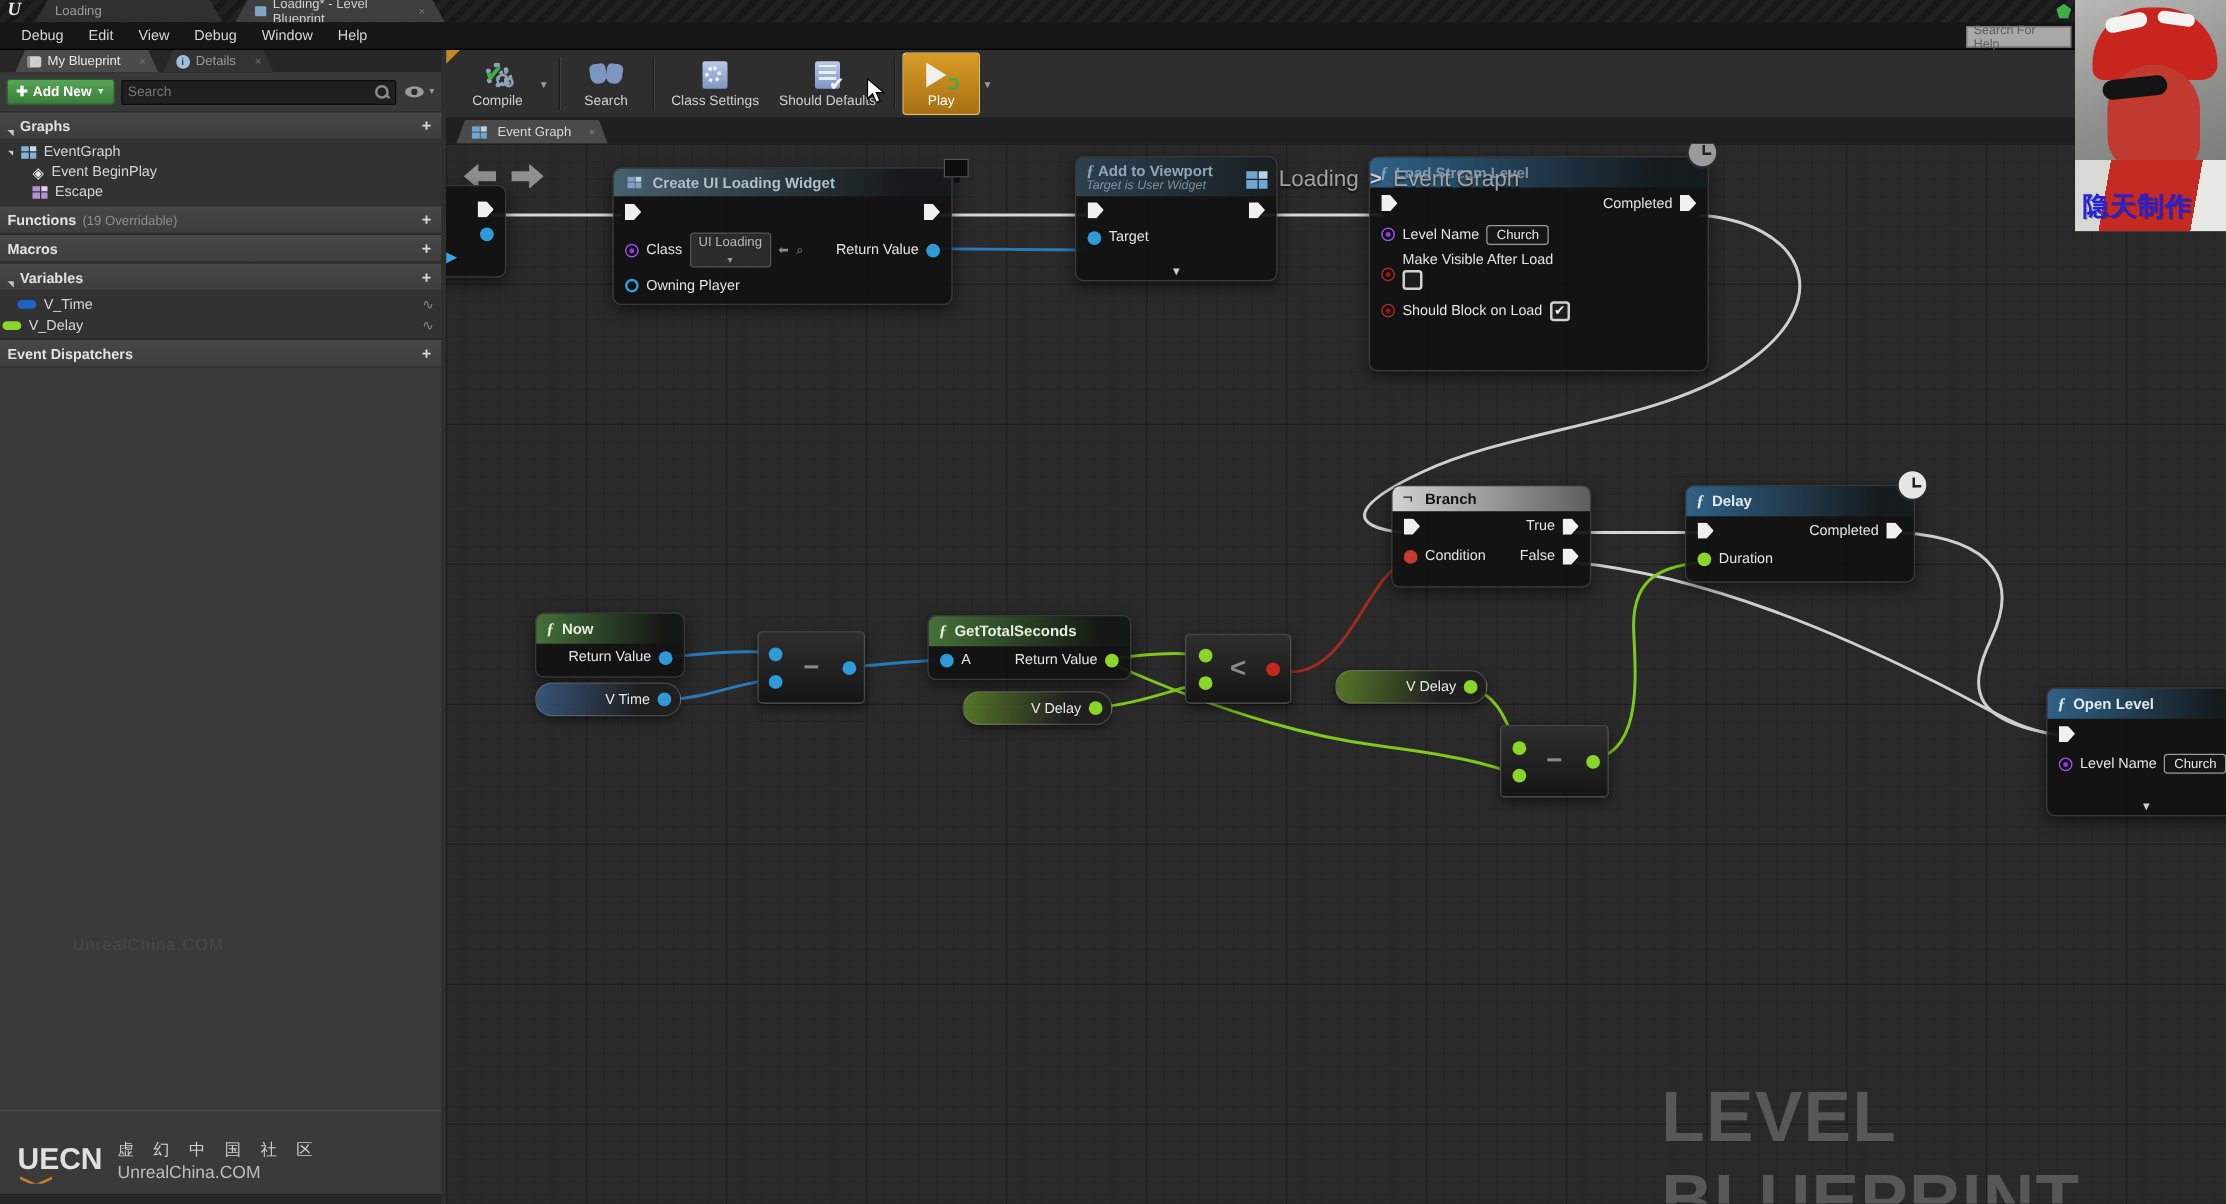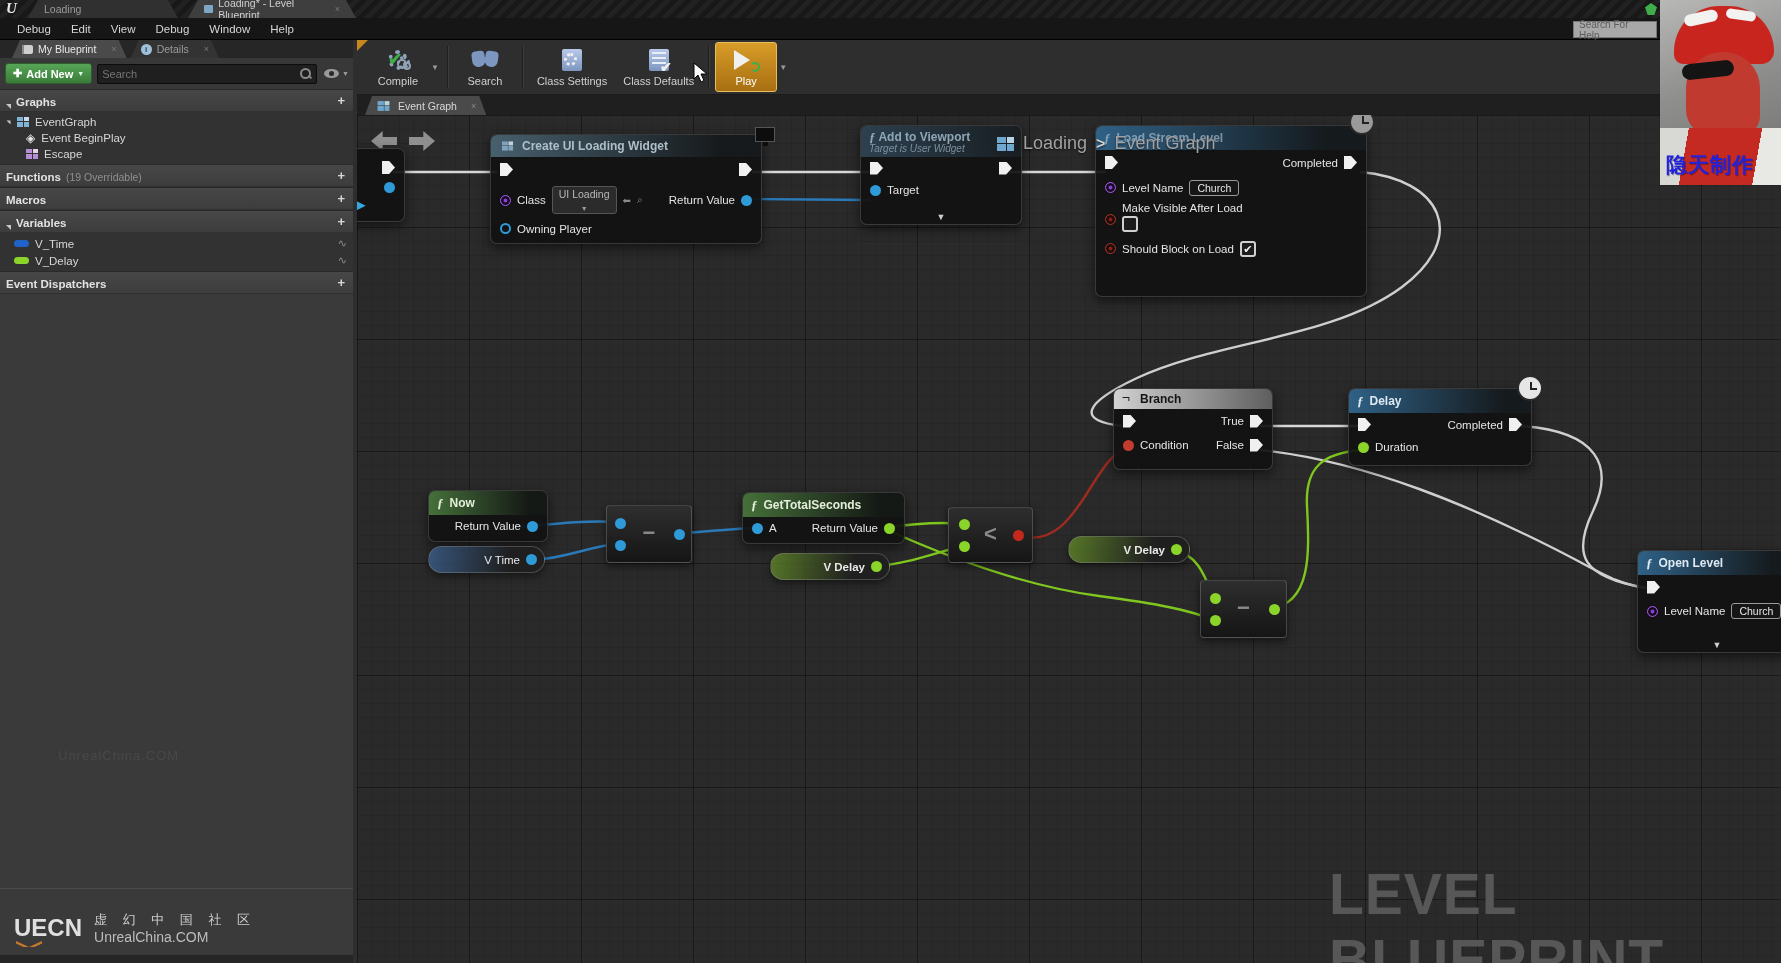--- a/index.html
+++ b/index.html
@@ -146,21 +146,21 @@
     font-size:10.5px; padding:1px 6px; display:flex; gap:5px; align-items:center;flex-direction:column; }
   .minibtn { color:#8a8a8a; font-size:10px; }
   .chk { width:16px; height:16px; background:#1c1c1c; border:2px solid #d0d0d0; border-radius:3px;
     color:#f0f0f0; font-size:11px; line-height:12px; text-align:center; }
   .collapse { position:absolute; bottom:2px; left:50%; transform:translateX(-50%);
     color:#cfcfcf; font-size:9px; }
   .pill { position:absolute; height:27px; border-radius:14px; border:1px solid rgba(140,140,140,0.4);
     display:flex; align-items:center; justify-content:flex-end; gap:6px; padding:0 7px;
     color:#e8e8e8; font-size:11.5px; box-shadow:0 3px 8px rgba(0,0,0,0.5); z-index:2; }
   .pill.bluep { background:linear-gradient(100deg,rgba(60,100,150,0.75),#1f1f1f 70%); }
-  .pill.greenp { background:linear-gradient(100deg,rgba(110,160,40,0.65),#1f1f1f 70%);font-weight:bold; }
+  .pill.greenp { background:linear-gradient(100deg,rgba(110,160,40,0.65),#1f1f1f 70%); }
   .opnode { position:absolute; background:linear-gradient(#2e2e2e,#151515); border:1px solid rgba(140,140,140,0.4);
     border-radius:4px; box-shadow:0 3px 9px rgba(0,0,0,0.55); z-index:2; }
   .opnode .glyph { position:absolute; left:50%; top:50%; transform:translate(-50%,-52%);
     color:#8a8a8a; font-size:22px; font-weight:bold; }
   .opnode .dpin { position:absolute; }
   .clockbadge { position:absolute; width:26px; height:26px; border-radius:50%; background:#e6e6e6;
     border:2px solid #2a2a2a; z-index:3; }
   .clockbadge::before { content:""; position:absolute; left:11px; top:5px; width:2px; height:8px; background:#222; }
   .clockbadge::after { content:""; position:absolute; left:12px; top:11px; width:6px; height:2px; background:#222; }
   .clockbadge.gray { background:#9a9a9a; }
@@ -322,21 +322,21 @@
       <span class="exp"></span>
       <span>Variables</span>
       <span class="plus">+</span>
     </div>
     <div class="pitems">
       <div class="pitem" style="padding-left:14px">
         <span class="varpill" style="background:#1f63c8"></span>
         <span>V_Time</span>
         <span class="tilde">∿</span>
       </div>
-      <div class="pitem" style="padding-left:14px">
+      <div class="pitem" style="padding-left:2px">
         <span class="varpill" style="background:#8bd42a"></span>
         <span>V_Delay</span>
         <span class="tilde">∿</span>
       </div>
     </div>
 
     <div class="sechdr">
       <span>Event Dispatchers</span>
       <span class="plus">+</span>
     </div>
@@ -386,21 +386,21 @@
           </span>
         <span>Class Settings</span>
       </div>
       <div class="tbtn">
         <span class="icon">
             <span class="docicon">
               <span class="lines"></span>
               <span class="chk2">✔</span>
             </span>
           </span>
-        <span>Class Defaults</span>
+        <span>Should Defaults</span>
       </div>
       <span class="tsep"></span>
       <div class="tbtn play">
         <span class="icon">
             <span class="playicon">
               <span class="tri"></span>
               <span class="circ"></span>
             </span>
           </span>
         <span>Play</span>

